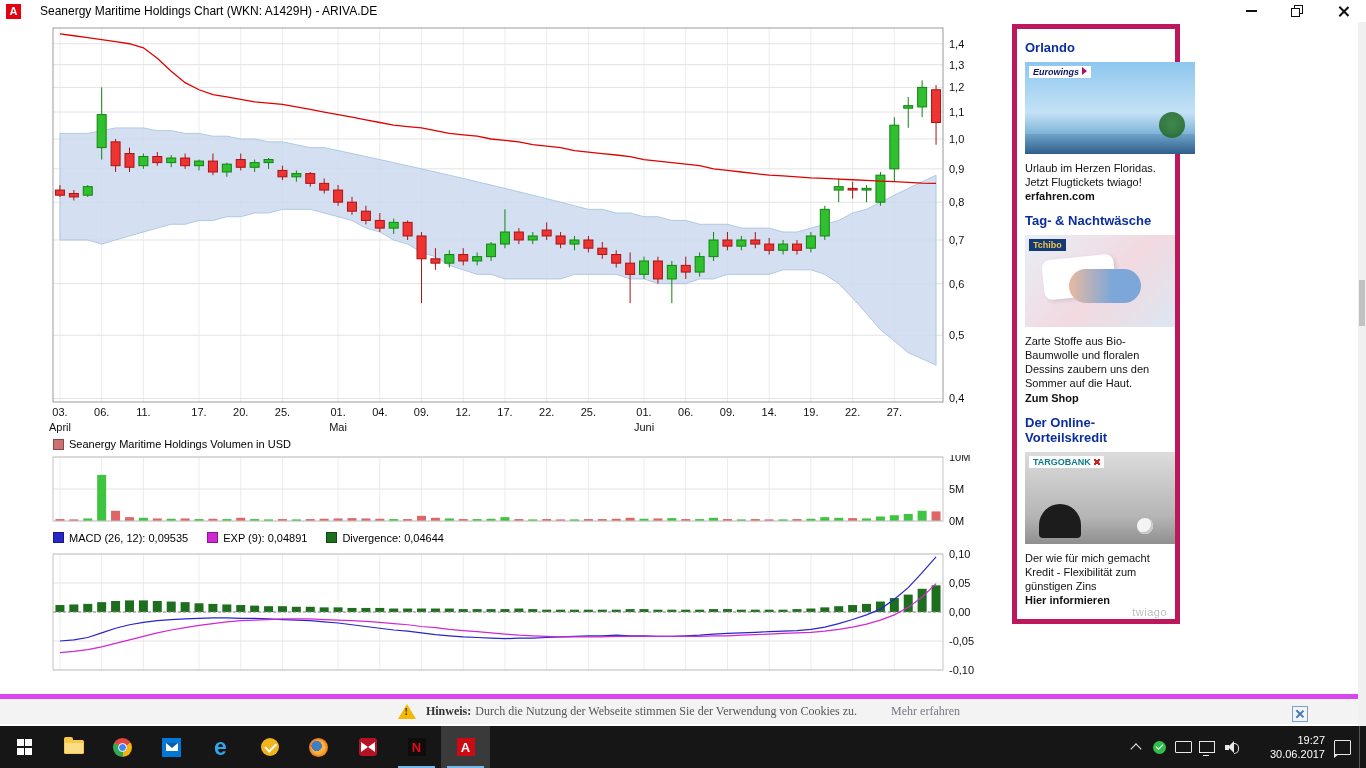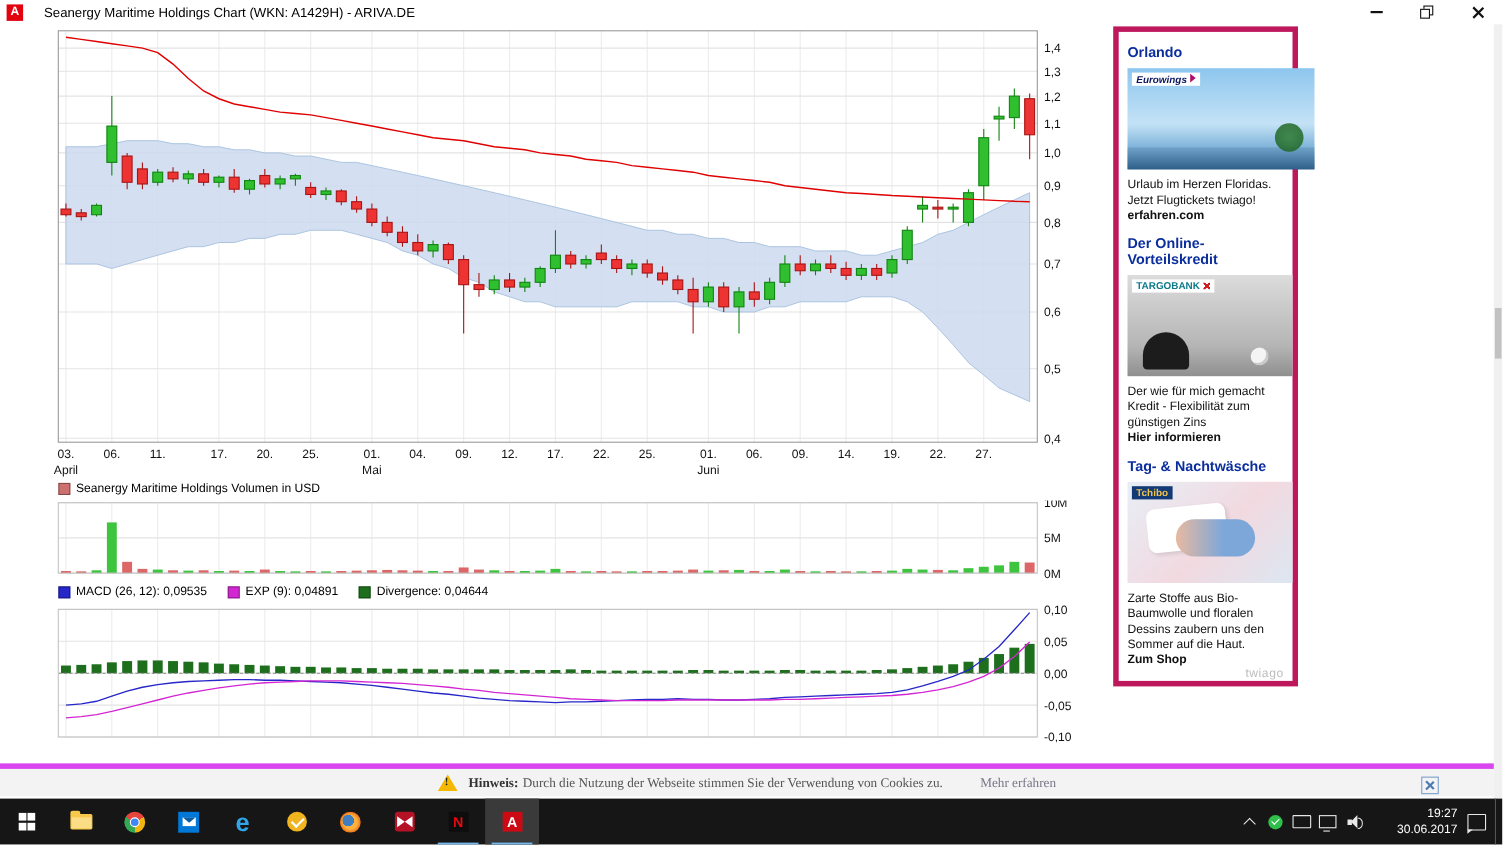--- a/index.html
+++ b/index.html
@@ -23,21 +23,21 @@
   .g-close::before{transform:rotate(45deg);}
   .g-close::after{transform:rotate(-45deg);}
 
   
   svg{position:absolute;display:block;font-family:"Liberation Sans",sans-serif;}
   #price-svg{left:35px;top:24px;}
   #vol-svg{left:35px;top:455px;}
   #macd-svg{left:35px;top:548px;}
   .vol-legend{position:absolute;left:53px;top:438px;display:flex;align-items:center;gap:5px;
     font-size:11px;color:#000;}
-  .macd-legend{position:absolute;left:53px;top:532px;display:flex;align-items:center;gap:5px;
+  .macd-legend{position:absolute;left:53px;top:532px;display:flex;align-items:flex-start;gap:5px;
     font-size:11px;color:#000;}
   .macd-legend .lg{margin-right:14px;}
   .swatch{display:inline-block;width:9px;height:9px;border:1px solid rgba(0,0,0,.35);flex:0 0 auto;}
 
   
   .ads{position:absolute;left:1012px;top:24px;width:168px;height:600px;background:#fff;
     border:5px solid #be185d;box-sizing:border-box;padding:4px 8px 16px 8px;}
   .ad-heading{color:#0b2e9e;font-size:13px;font-weight:bold;margin:7px 0 7px 0;cursor:pointer;}
   .ad-image{width:150px;height:92px;position:relative;margin-bottom:7px;overflow:hidden;cursor:pointer;}
   .brand-chip{position:absolute;top:4px;left:4px;background:#fff;padding:1px 4px;font-size:9px;
@@ -583,37 +583,37 @@
       <div class="ad-heading">Orlando</div>
       <div class="ad-image img-eurowings">
         <span class="brand-chip chip-ew">Eurowings</span>
       </div>
       <div class="ad-text">
         <span>Urlaub im Herzen Floridas. Jetzt Flugtickets twiago!</span><br>
         <span class="ad-cta">erfahren.com</span>
       </div>
     </div>
     <div class="ad-block">
+      <div class="ad-heading">Tag- &amp; Nachtwäsche</div>
+      <div class="ad-image img-tchibo">
+        <span class="brand-chip chip-tchibo">Tchibo</span>
+      </div>
+      <div class="ad-text">
+        <span>Zarte Stoffe aus Bio-Baumwolle und floralen Dessins zaubern uns den Sommer auf die Haut.</span><br>
+        <span class="ad-cta">Zum Shop</span>
+      </div>
+    </div>
+    <div class="ad-block">
       <div class="ad-heading">Der Online-Vorteilskredit</div>
       <div class="ad-image img-targo">
         <span class="brand-chip chip-targo">TARGOBANK</span>
       </div>
       <div class="ad-text">
         <span>Der wie für mich gemacht Kredit - Flexibilität zum günstigen Zins</span><br>
         <span class="ad-cta">Hier informieren</span>
-      </div>
-    </div>
-    <div class="ad-block">
-      <div class="ad-heading">Tag- &amp; Nachtwäsche</div>
-      <div class="ad-image img-tchibo">
-        <span class="brand-chip chip-tchibo">Tchibo</span>
-      </div>
-      <div class="ad-text">
-        <span>Zarte Stoffe aus Bio-Baumwolle und floralen Dessins zaubern uns den Sommer auf die Haut.</span><br>
-        <span class="ad-cta">Zum Shop</span>
       </div>
     </div>
     <div class="twiago">twiago</div>
   </div>
 
   <div class="scrollbar">
     <div class="scroll-thumb"></div>
   </div>
 
   <div class="cookie-bar">

